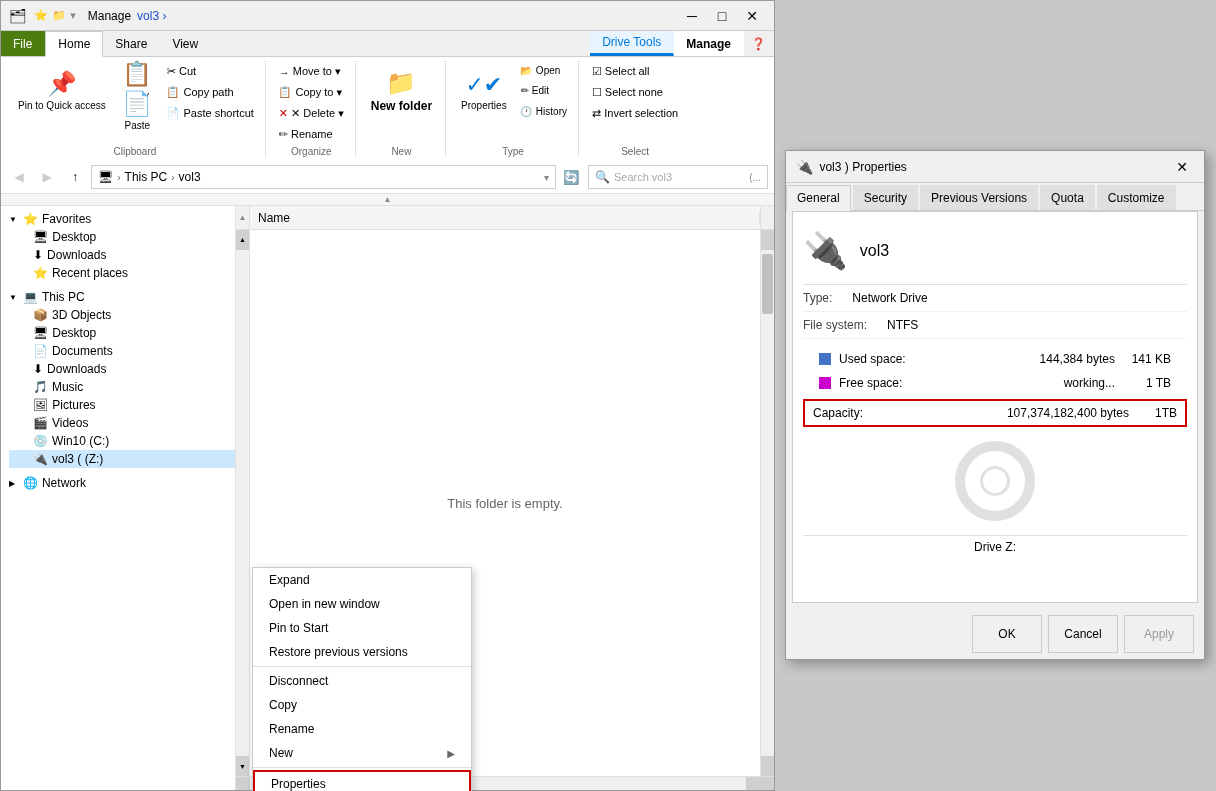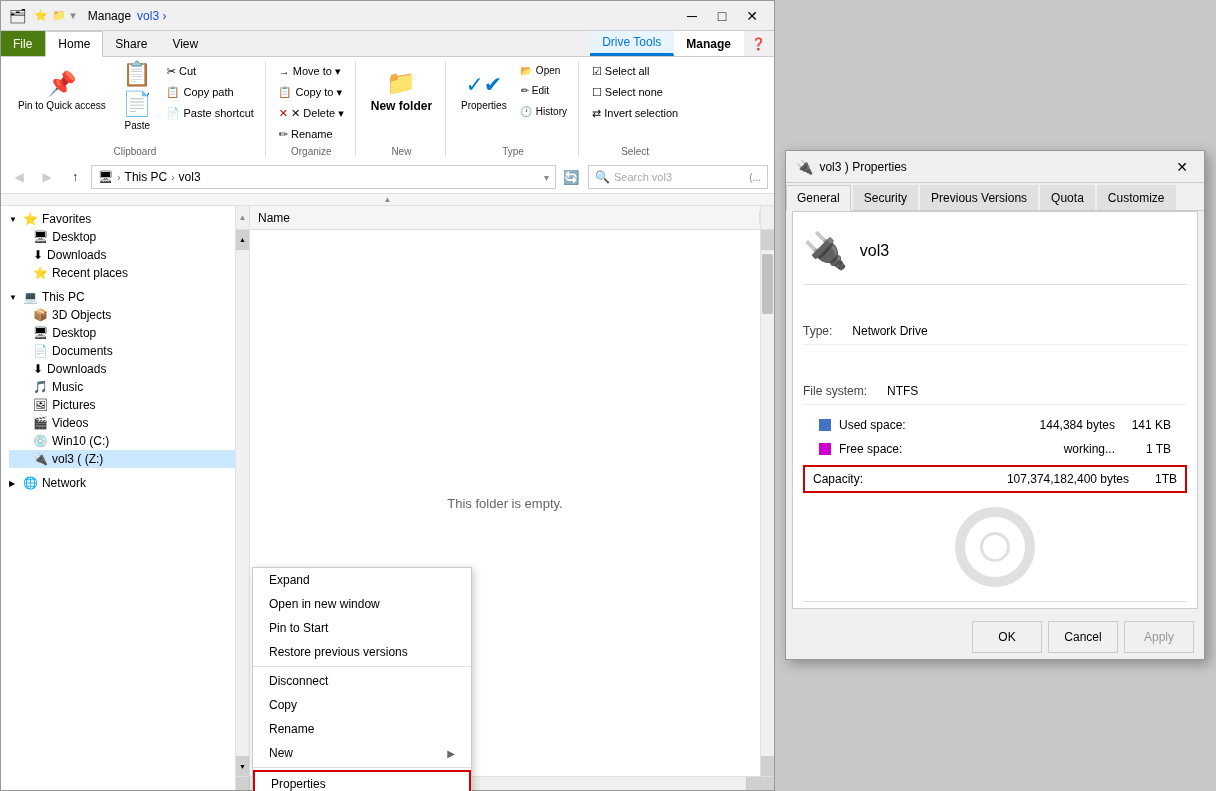--- a/index.html
+++ b/index.html
@@ -136,29 +136,29 @@
     }
     .dialog-tabs { display: flex; background: #f0f0f0; border-bottom: 1px solid #ccc; }
     .dialog-tab {
       padding: 5px 10px; font-size: 12px; cursor: pointer; border: 1px solid transparent;
       border-bottom: none; background: #e0e0e0; margin-right: 2px; margin-top: 2px;
     }
     .dialog-tab.active { background: #f0f0f0; border: 1px solid #ccc; border-bottom: 1px solid #f0f0f0; margin-bottom: -1px; }
     .dialog-content { flex: 1; background: #fff; border: 1px solid #ccc; margin: 0 6px 6px; padding: 10px; overflow: hidden; }
     .dialog-footer { display: flex; justify-content: flex-end; gap: 6px; padding: 6px 10px; }
     .dialog-btn {
-      width: 70px; height: 32px; font-size: 12px; cursor: pointer;
+      width: 70px; height: 38px; font-size: 12px; cursor: pointer;
       border: 1px solid #ccc; background: #f0f0f0;
     }
     .dialog-btn.apply { color: #999; cursor: default; }
 
     
     .prop-header { display: flex; align-items: center; gap: 12px; padding: 8px 0 12px; border-bottom: 1px solid #e0e0e0; }
     .prop-name { font-size: 16px; font-weight: 500; }
-    .prop-row { display: flex; justify-content: flex-start; padding: 6px 0; border-bottom: 1px solid #f0f0f0; font-size: 12px; margin-top: 33px; }
+    .prop-row { display: flex; justify-content: flex-start; padding: 6px 0; border-bottom: 1px solid #f0f0f0; font-size: 12px; }
     .prop-label { color: #444; }
     .prop-value { color: #000; }
 
     .space-row { display: flex; align-items: center; gap: 8px; padding: 5px 16px; font-size: 12px; }
     .space-color { width: 12px; height: 12px; }
     .space-used { background: #4472c4; }
     .space-free { background: #cc00cc; }
     .space-label { flex: 1; }
     .space-bytes { text-align: right; margin-right: 8px; }
     .space-size { text-align: right; width: 40px; }

